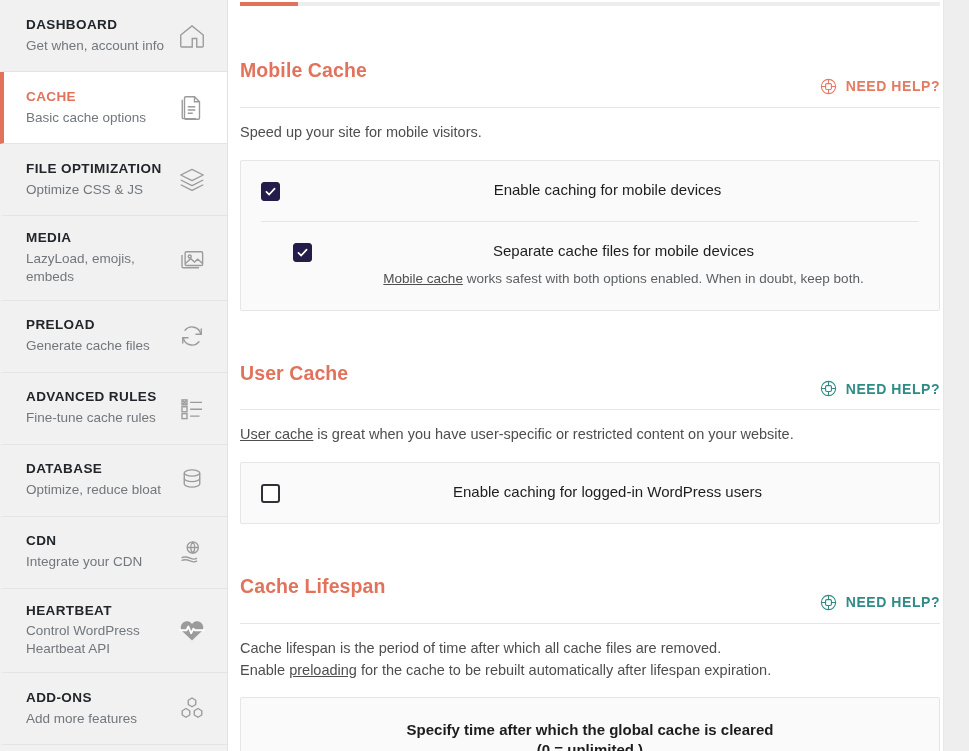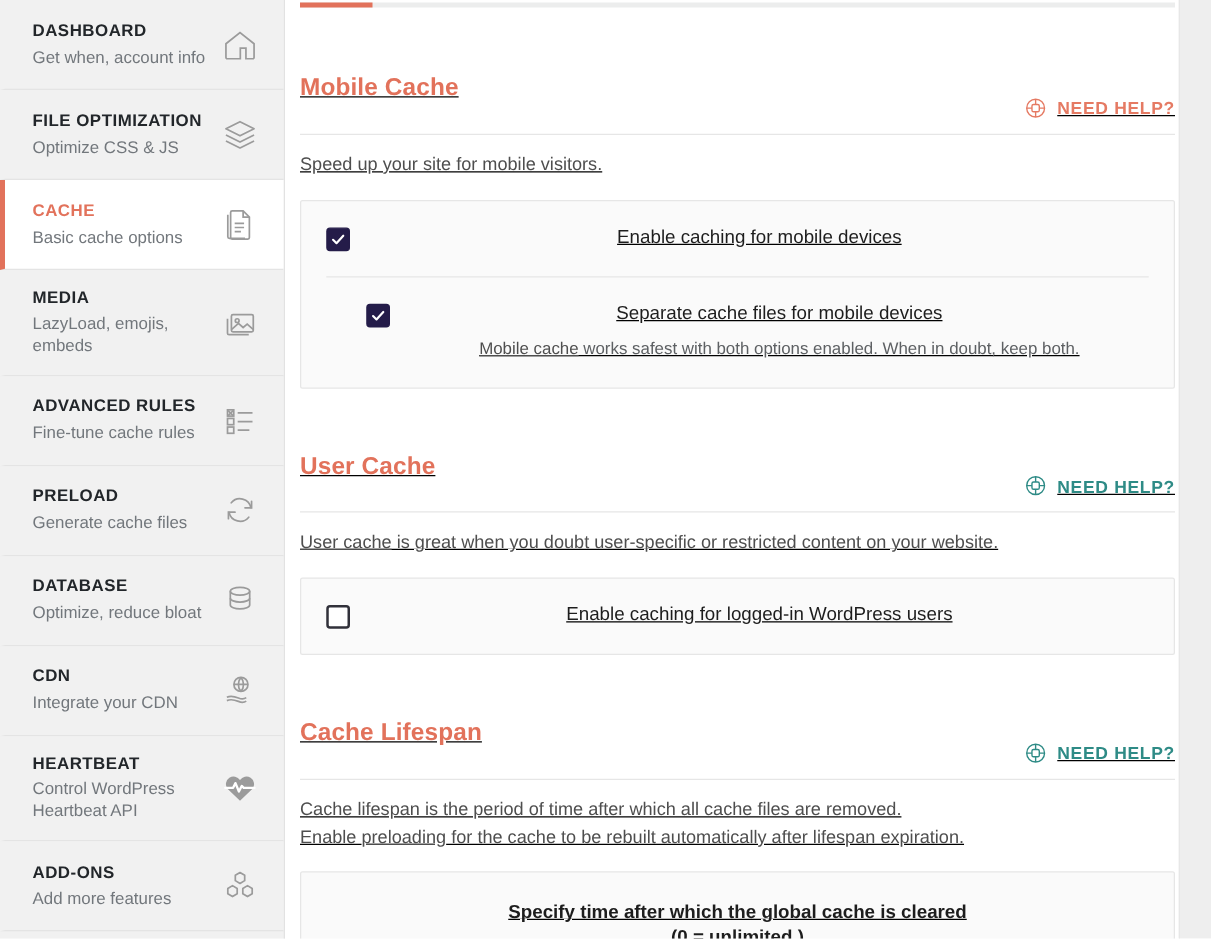--- a/index.html
+++ b/index.html
@@ -84,21 +84,21 @@
   }
   .tabbar-active {
     position: absolute;
     left: 0; top: 0;
     width: 58px; height: 4px;
     background: #e2725b;
   }
 
   .content { padding: 0 0 0 0; }
 
-  .section { margin-top: 36px; text-decoration: underline; }
+  .section { margin-top: 36px; }
   .section:first-of-type { margin-top: 38px; }
 
   .sec-head {
     display: flex;
     align-items: flex-end;
     justify-content: space-between;
     padding-bottom: 9px;
     border-bottom: 1px solid #e6e6e6;
   }
   .sec-title {
@@ -209,91 +209,91 @@
         <div class="nav-title">DASHBOARD</div>
         <div class="nav-sub">Get when, account info</div>
       </div>
       <span class="nav-icon">
         <svg width="30" height="30" viewBox="0 0 24 24" fill="none" stroke="currentColor" stroke-width="1.1">
           <path d="M3 11.2 12 4l9 7.2V20a.8.8 0 0 1-.8.8h-4.4V14h-3.6v6.8H3.8A.8.8 0 0 1 3 20z"></path>
         </svg>
       </span>
     </div>
 
+    <div class="nav-item active">
+      <div class="nav-text">
+        <div class="nav-title">CACHE</div>
+        <div class="nav-sub">Basic cache options</div>
+      </div>
+      <span class="nav-icon">
+        <svg width="30" height="30" viewBox="0 0 24 24" fill="none" stroke="currentColor" stroke-width="1.1">
+          <path d="M7 3h7l4 4v13a1 1 0 0 1-1 1H7a1 1 0 0 1-1-1V4a1 1 0 0 1 1-1z"></path>
+          <path d="M14 3v4h4"></path>
+          <path d="M4.2 5.4v14.1a1 1 0 0 0 1 1h10"></path>
+          <path d="M8.6 11h6M8.6 13.6h6M8.6 16.2h4"></path>
+        </svg>
+      </span>
+    </div>
+
     <div class="nav-item">
       <div class="nav-text">
         <div class="nav-title">FILE OPTIMIZATION</div>
         <div class="nav-sub">Optimize CSS &amp; JS</div>
       </div>
       <span class="nav-icon">
         <svg width="30" height="30" viewBox="0 0 24 24" fill="none" stroke="currentColor" stroke-width="1.1" stroke-linejoin="round">
           <path d="M12 3.5 3 8l9 4.5L21 8z"></path>
           <path d="M3 12l9 4.5L21 12"></path>
           <path d="M3 15.8l9 4.5 9-4.5"></path>
         </svg>
       </span>
     </div>
 
-    <div class="nav-item active">
-      <div class="nav-text">
-        <div class="nav-title">CACHE</div>
-        <div class="nav-sub">Basic cache options</div>
-      </div>
-      <span class="nav-icon">
-        <svg width="30" height="30" viewBox="0 0 24 24" fill="none" stroke="currentColor" stroke-width="1.1">
-          <path d="M7 3h7l4 4v13a1 1 0 0 1-1 1H7a1 1 0 0 1-1-1V4a1 1 0 0 1 1-1z"></path>
-          <path d="M14 3v4h4"></path>
-          <path d="M4.2 5.4v14.1a1 1 0 0 0 1 1h10"></path>
-          <path d="M8.6 11h6M8.6 13.6h6M8.6 16.2h4"></path>
-        </svg>
-      </span>
-    </div>
-
     <div class="nav-item">
       <div class="nav-text">
         <div class="nav-title">MEDIA</div>
         <div class="nav-sub">LazyLoad, emojis, embeds</div>
       </div>
       <span class="nav-icon">
         <svg width="30" height="30" viewBox="0 0 24 24" fill="none" stroke="currentColor" stroke-width="1.1">
           <rect x="6.5" y="7" width="14" height="11" rx="1"></rect>
           <path d="M4 9.6v9.2a1 1 0 0 0 1 1h12.6"></path>
           <circle cx="10.2" cy="10.8" r="1.2"></circle>
           <path d="M6.7 16.4 11 12.6l3 2.6 2.6-2.2 3.8 3.4"></path>
+        </svg>
+      </span>
+    </div>
+
+    <div class="nav-item">
+      <div class="nav-text">
+        <div class="nav-title">PRELOAD</div>
+        <div class="nav-sub">Generate cache files</div>
+      </div>
+      <span class="nav-icon">
+        <svg width="30" height="30" viewBox="0 0 24 24" fill="none" stroke="currentColor" stroke-width="1.1" stroke-linecap="round">
+          <path d="M19 10.5A7.2 7.2 0 0 0 6.4 7.4"></path>
+          <path d="M5 13.5A7.2 7.2 0 0 0 17.6 16.6"></path>
+          <path d="M19.4 6.4v4.2h-4.2"></path>
+          <path d="M4.6 17.6v-4.2h4.2"></path>
         </svg>
       </span>
     </div>
 
     <div class="nav-item">
       <div class="nav-text">
         <div class="nav-title">ADVANCED RULES</div>
         <div class="nav-sub">Fine-tune cache rules</div>
       </div>
       <span class="nav-icon">
         <svg width="30" height="30" viewBox="0 0 24 24" fill="none" stroke="currentColor" stroke-width="1.1">
           <rect x="4" y="5.5" width="4" height="4"></rect>
           <rect x="4" y="11" width="4" height="4"></rect>
           <rect x="4" y="16.5" width="4" height="4"></rect>
           <path d="M4.4 6 7.6 9.2M7.6 6 4.4 9.2"></path>
           <path d="M10.5 7.5H20M10.5 13H20M10.5 18.5H18"></path>
-        </svg>
-      </span>
-    </div>
-
-    <div class="nav-item">
-      <div class="nav-text">
-        <div class="nav-title">PRELOAD</div>
-        <div class="nav-sub">Generate cache files</div>
-      </div>
-      <span class="nav-icon">
-        <svg width="30" height="30" viewBox="0 0 24 24" fill="none" stroke="currentColor" stroke-width="1.1" stroke-linecap="round">
-          <path d="M19 10.5A7.2 7.2 0 0 0 6.4 7.4"></path>
-          <path d="M5 13.5A7.2 7.2 0 0 0 17.6 16.6"></path>
-          <path d="M19.4 6.4v4.2h-4.2"></path>
-          <path d="M4.6 17.6v-4.2h4.2"></path>
         </svg>
       </span>
     </div>
 
     <div class="nav-item">
       <div class="nav-text">
         <div class="nav-title">DATABASE</div>
         <div class="nav-sub">Optimize, reduce bloat</div>
       </div>
       <span class="nav-icon">
@@ -406,21 +406,21 @@
             <span class="help-icon">
               <svg width="19" height="19" viewBox="0 0 24 24" fill="none" stroke="currentColor" stroke-width="1.4">
                 <circle cx="12" cy="12" r="9"></circle>
                 <rect x="8.3" y="8.3" width="7.4" height="7.4" rx="1.6"></rect>
                 <path d="M12 3v5.3M12 15.7V21M3 12h5.3M15.7 12H21"></path>
               </svg>
             </span>
             <span class="lbl">NEED HELP?</span>
           </a>
         </div>
-        <p class="sec-desc"><a class="inline-link">User cache</a><span> is great when you doubt user-specific or restricted content on your website.</span></p>
+        <p class="sec-desc"><a class="inline-link">User cache</a><span> is great when you have user-specific or restricted content on your website.</span></p>
 
         <div class="panel">
           <div class="opt-row">
             <span class="cb unchecked"></span>
             <div class="opt-text">
               <div class="opt-label">Enable caching for logged-in WordPress users</div>
             </div>
           </div>
         </div>
       </section>

